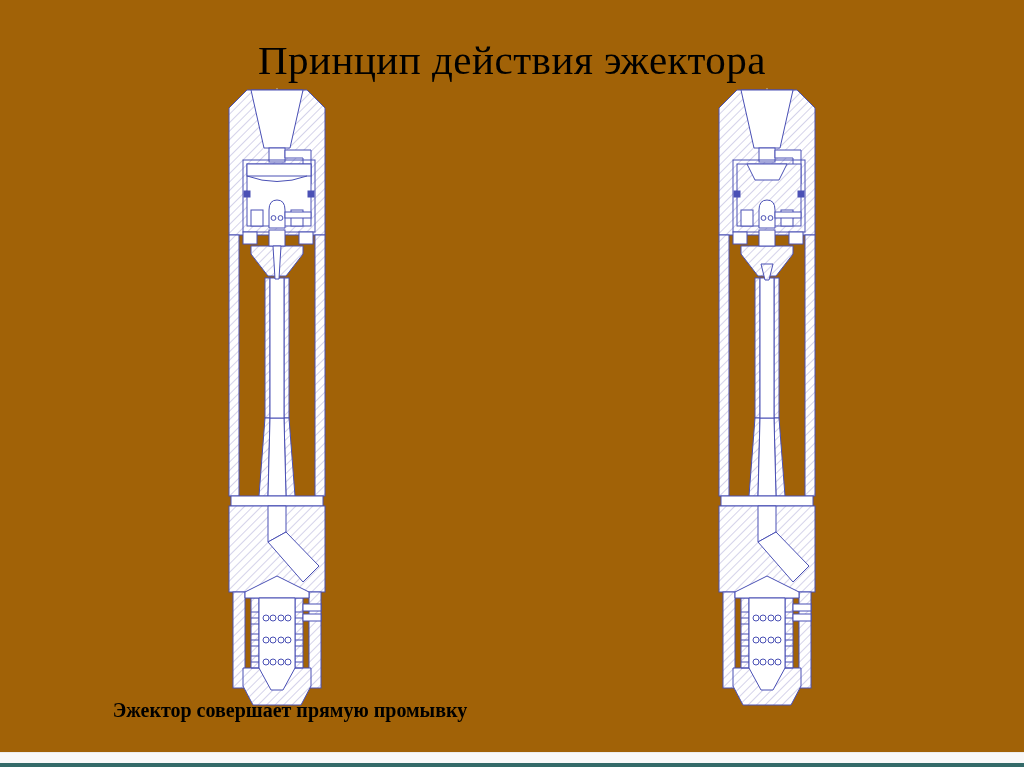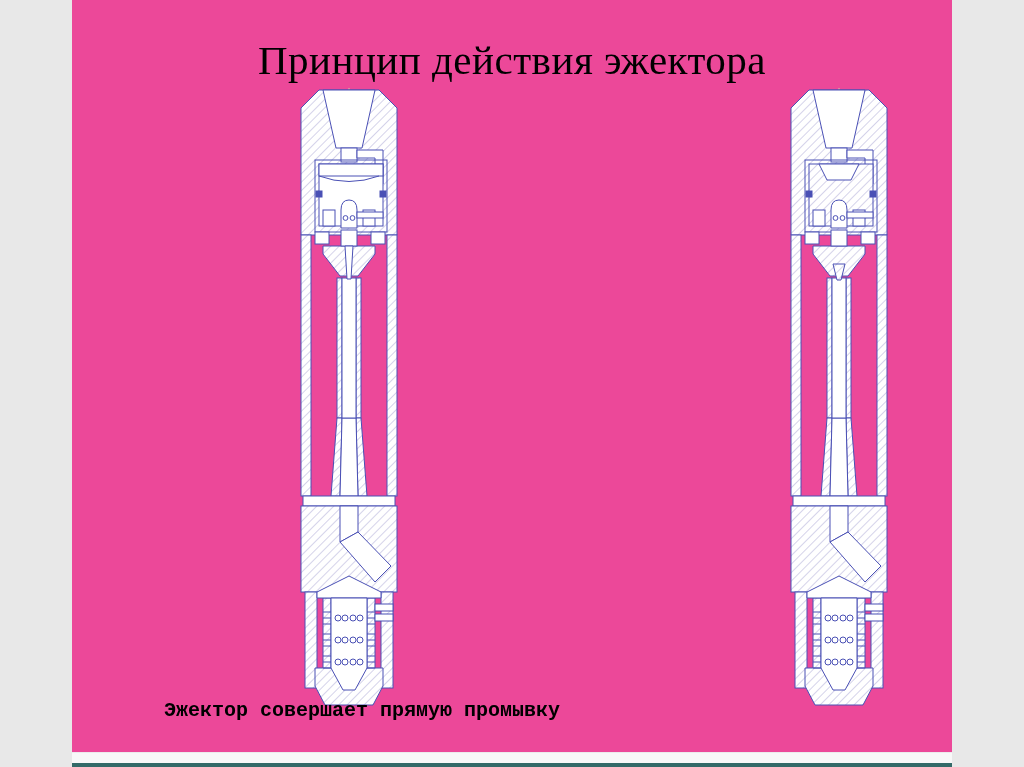--- a/index.html
+++ b/index.html
@@ -1,33 +1,33 @@
 <!DOCTYPE html>
 <html><head>
 <meta charset="utf-8">
 <style>
   html,body { margin:0; padding:0; background:#e8e8e8; }
   .slide {
-    position:relative; width:880px; height:767px; margin:0 auto;
-    background:#ec4899; overflow:hidden;
+    position:relative; width:1024px; height:767px; margin:0 auto;
+    background:#a16207; overflow:hidden;
     font-family:"Liberation Serif", serif;
   }
   .title {
     position:absolute; top:36px; left:0; right:0;
     text-align:center; font-size:41px; font-weight:400; color:#000;
     letter-spacing:0.5px; margin:0;
   }
   .diagram {
     position:absolute; top:88px; width:112px; height:622px;
   }
   .diagram.left  { left:221px; }
   .diagram.right { left:711px; }
   .caption {
     position:absolute; top:699px; font-size:20px; font-weight:700;
-    color:#000; text-align:center; white-space:nowrap;font-family:Liberation Mono, monospace;
+    color:#000; text-align:center; white-space:nowrap;
   }
   .caption.left  { left:30px;  width:520px; }
   .caption.right { left:520px; width:474px; }
   .footer-strip {
     position:absolute; left:0; right:0; bottom:0; height:14px;
     background:#f8f8f8; border-top:1px solid #ececec;
   }
   .footer-bar {
     position:absolute; left:0; right:0; bottom:0; height:4px;
   }

